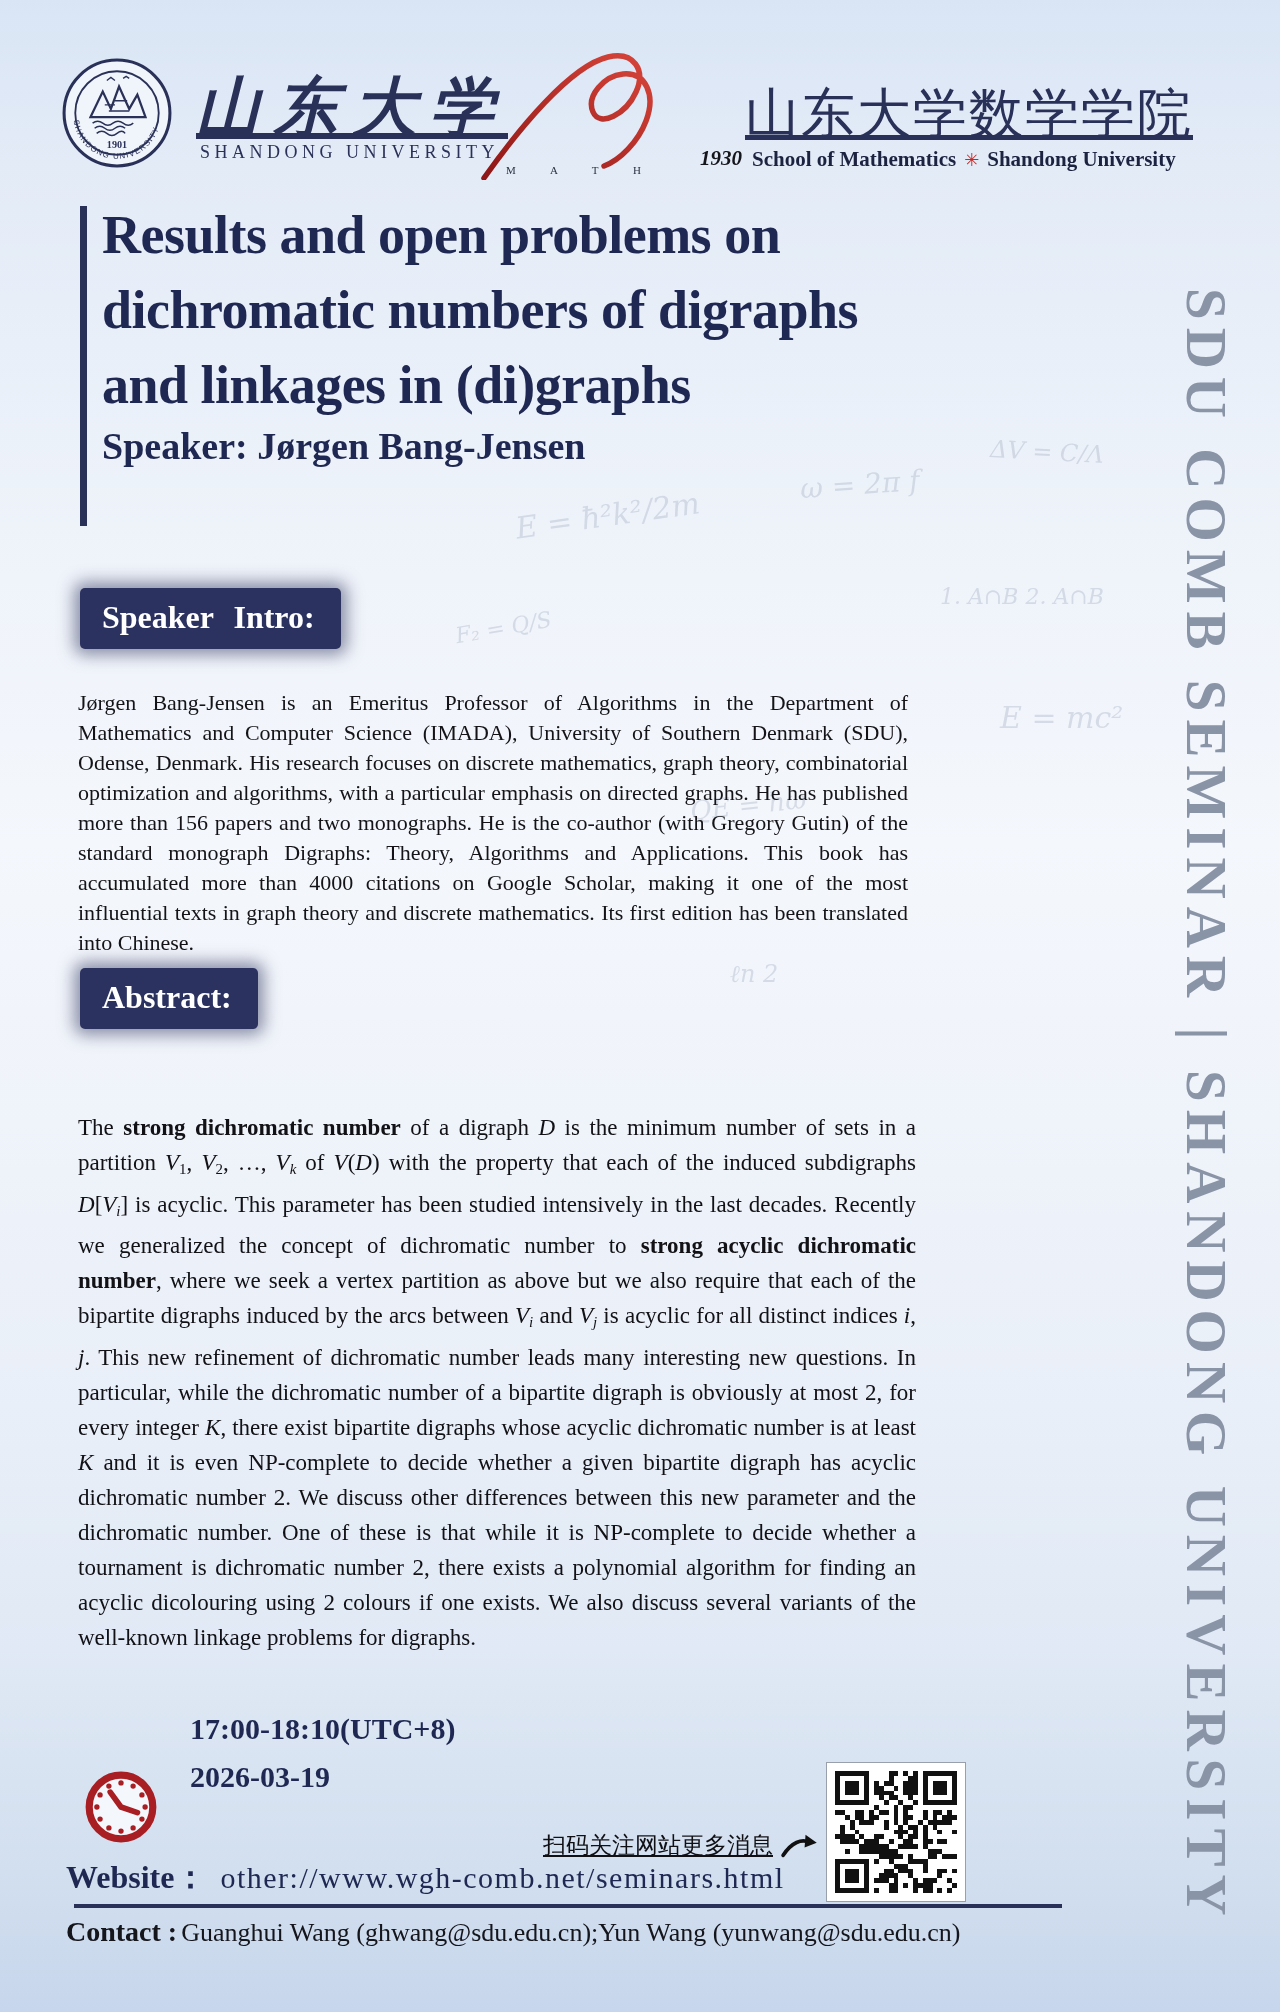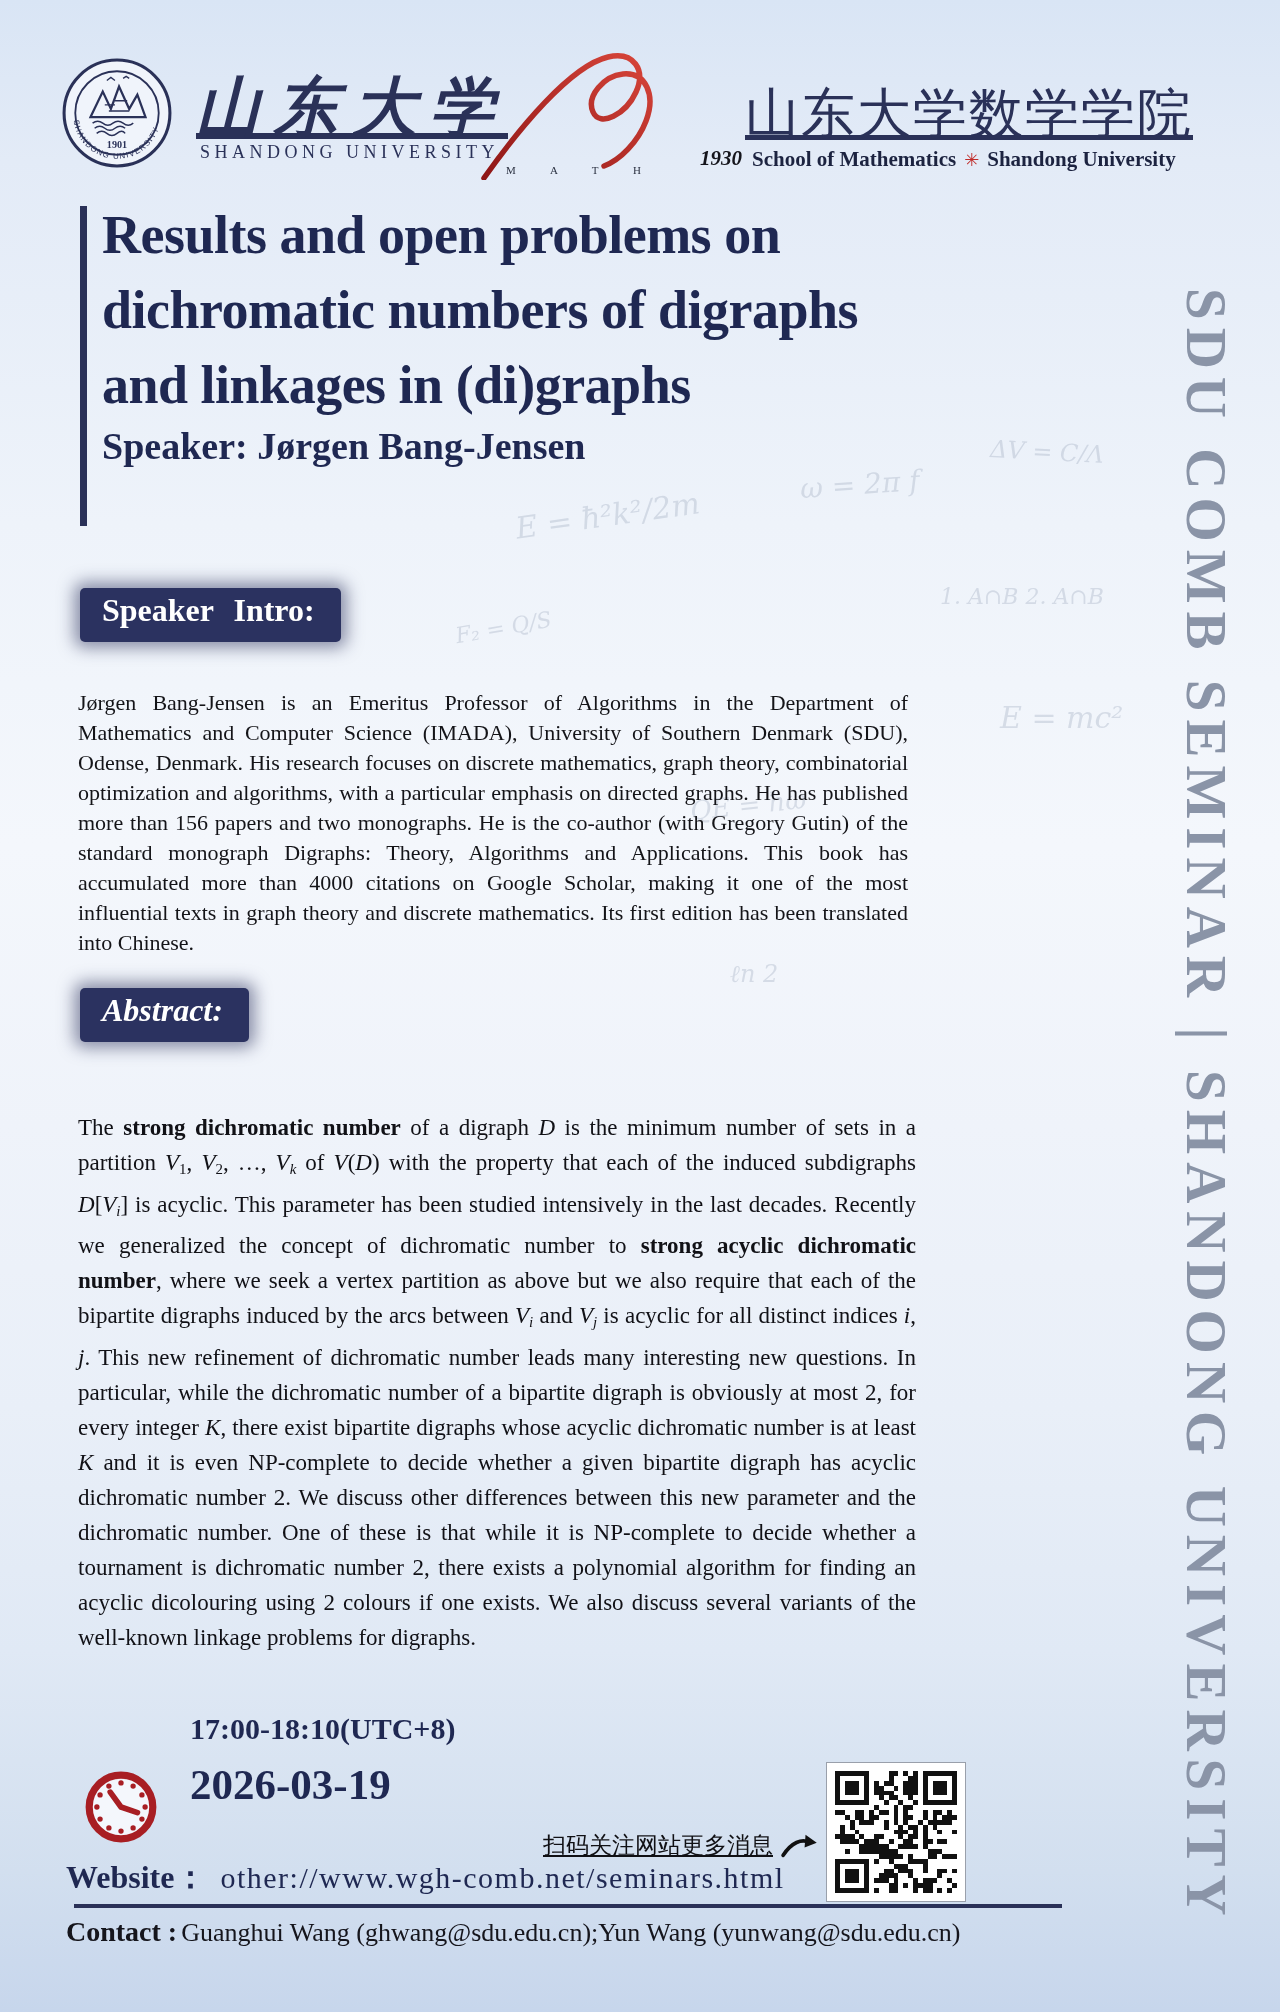--- a/index.html
+++ b/index.html
@@ -22,43 +22,43 @@
   .flower{color:#c02a28;font-family:"DejaVu Sans",sans-serif;font-size:18px;}
 
   
   .title-bar{left:80px;top:206px;width:7px;height:320px;background:#2a3158;}
   .title{left:102px;top:198px;font-weight:bold;font-size:54px;line-height:75px;color:#1f2852;white-space:nowrap;letter-spacing:-0.5px;}
   .speaker-line{left:102px;top:424px;font-weight:bold;font-size:38px;color:#1f2852;white-space:nowrap;}
 
   
   .badge{
     background:#2b3260;color:#ffffff;font-weight:bold;font-size:32px;
-    padding:4px 26px 13px 22px;border-radius:5px;
+    padding:11px 26px 13px 22px;border-radius:5px;
     box-shadow:0 0 16px 6px rgba(38,44,88,.5);
     word-spacing:12px;white-space:nowrap;
   }
   .badge-intro{left:80px;top:588px;}
-  .badge-abstract{left:80px;top:988px;font-style:italic;}
+  .badge-abstract{left:80px;top:968px;}
 
   
   .intro-body{
     left:78px;top:688px;width:830px;
     font-size:22px;line-height:30px;color:#141418;text-align:justify;
   }
   .abstract-body{
     left:78px;top:1110px;width:838px;
     font-size:23px;line-height:35px;color:#111116;text-align:justify;
   }
   .abstract-body .b{font-weight:bold;}
   .abstract-body .i{font-style:italic;}
   .abstract-body .sub{font-size:.65em;vertical-align:-0.25em;}
 
   
   .clock-svg{left:82px;top:1768px;}
-  .date-text{left:190px;top:1760px;font-weight:bold;font-size:43px;color:#1f2852;}
+  .date-text{left:190px;top:1760px;font-weight:bold;font-size:30px;color:#1f2852;}
   .time-text{left:190px;top:1712px;font-weight:bold;font-size:30px;color:#1f2852;}
   .scan-hint{left:543px;top:1830px;font-size:23px;color:#101014;display:flex;align-items:center;gap:6px;}
   .website-row{left:66px;top:1856px;display:flex;align-items:baseline;gap:14px;white-space:nowrap;}
   .website-label{font-weight:bold;font-size:32px;color:#1f2852;}
   .website-url{font-size:30px;color:#1f2852;letter-spacing:1.5px;}
   .qr-box{left:826px;top:1762px;width:122px;height:122px;background:#ffffff;border:1px solid #9aa0ab;padding:8px;}
   .zoom-block{left:988px;top:1758px;width:292px;color:#1c2544;line-height:38px;font-size:26px;}
   .zoom-block .lbl{font-weight:bold;}
   .divider{left:74px;top:1904px;width:988px;height:4px;background:#2a3158;}
   .contact-row{left:66px;top:1916px;white-space:nowrap;color:#15151c;}

